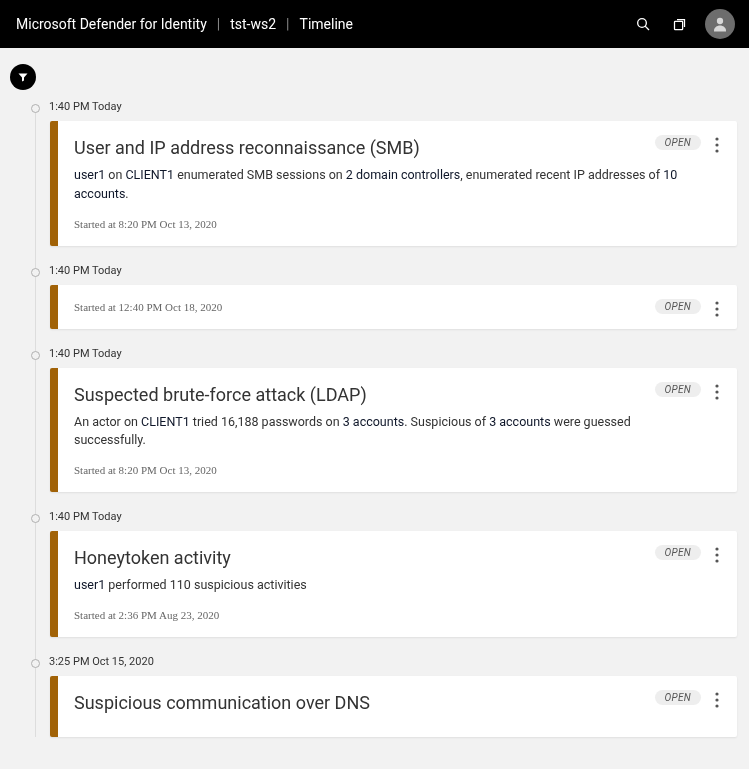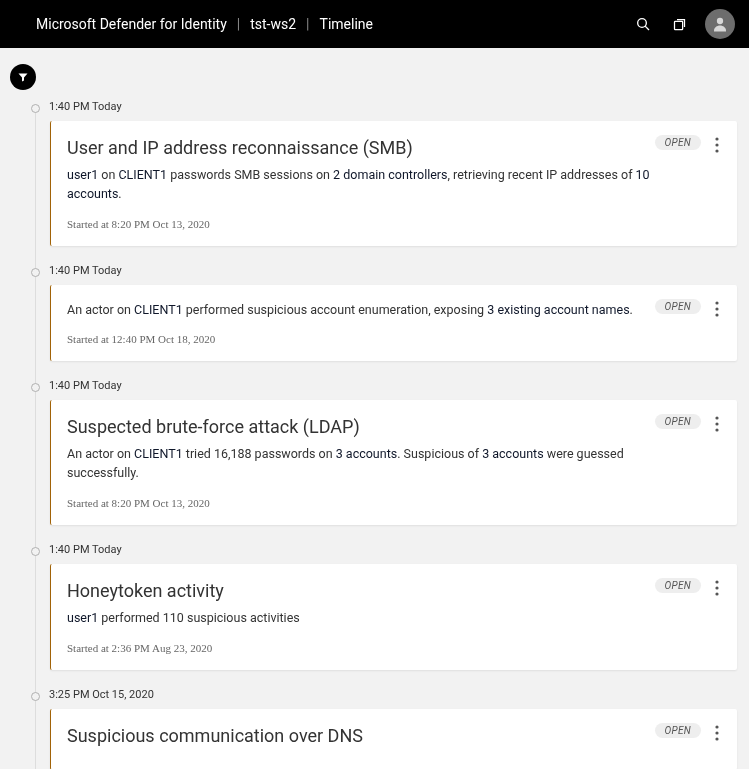--- a/index.html
+++ b/index.html
@@ -20,21 +20,21 @@
     color: #fff;
     display: flex;
     align-items: center;
     padding: 0 14px;
   }
   .header .crumb {
     font-size: 14px;
     color: #fff;
     padding: 0 2px;
   }
-  .header .crumb.product { font-weight: 400; margin-left: 20px; }
+  .header .crumb.product { font-weight: 400; }
   .header .sep {
     color: #888;
     margin: 0 8px;
     font-size: 14px;
   }
   .header .spacer { flex: 1; }
   .header .hicon {
     width: 32px;
     height: 32px;
     display: inline-flex;
@@ -113,21 +113,21 @@
   }
   .entry .ts {
     font-size: 11px;
     color: #333;
     margin-left: 27px;
     margin-bottom: 8px;
   }
   .entry .card {
     margin-left: 28px;
     background: #fff;
-    border-left: 1px solid #a16207;
+    border-left: 8px solid #a16207;
     box-shadow: 0 1px 2px rgba(0,0,0,0.08);
     border-radius: 2px;
     position: relative;
     padding: 16px 52px 16px 16px;
   }
   .card .title {
     font-size: 18px;
     font-weight: 400;
     color: #333;
     margin: 0 0 8px 0;
@@ -206,37 +206,36 @@
         <path d="M3 5h18l-7 8v6l-4 2v-8L3 5z"></path>
       </svg>
   </div>
 
   <div class="timeline" id="timeline">
       <div class="entry">
         <div class="dot"></div>
         <div class="ts">1:40 PM Today</div>
         <div class="card">
           <div class="title">User and IP address reconnaissance (SMB)</div>
-          <div class="desc"><span class="lnk">user1</span><span> on </span><span class="lnk">CLIENT1</span><span> passwords SMB sessions on </span><span class="lnk">2 domain controllers</span><span>, retrieving recent IP addresses of </span><span class="lnk">10 accounts</span><span>.</span></div>
+          <div class="desc"><span class="lnk">user1</span><span> on </span><span class="lnk">CLIENT1</span><span> enumerated SMB sessions on </span><span class="lnk">2 domain controllers</span><span>, enumerated recent IP addresses of </span><span class="lnk">10 accounts</span><span>.</span></div>
           <div class="started">Started at 8:20 PM Oct 13, 2020</div>
           <div class="badge">OPEN</div>
           <div class="more">
             <svg class="more-dots" width="4" height="16" viewBox="0 0 4 16">
               <circle cx="2" cy="2" r="1.6"></circle>
               <circle cx="2" cy="8" r="1.6"></circle>
               <circle cx="2" cy="14" r="1.6"></circle>
             </svg>
           </div>
         </div>
       </div>
       <div class="entry">
         <div class="dot"></div>
         <div class="ts">1:40 PM Today</div>
         <div class="card">
-          <div class="desc"><span>An actor on </span><span class="lnk">CLIENT1</span><span> performed suspicious account enumeration, exposing </span><span class="lnk">3 existing account names</span><span>.</span></div>
           <div class="started">Started at 12:40 PM Oct 18, 2020</div>
           <div class="badge">OPEN</div>
           <div class="more">
             <svg class="more-dots" width="4" height="16" viewBox="0 0 4 16">
               <circle cx="2" cy="2" r="1.6"></circle>
               <circle cx="2" cy="8" r="1.6"></circle>
               <circle cx="2" cy="14" r="1.6"></circle>
             </svg>
           </div>
         </div>

